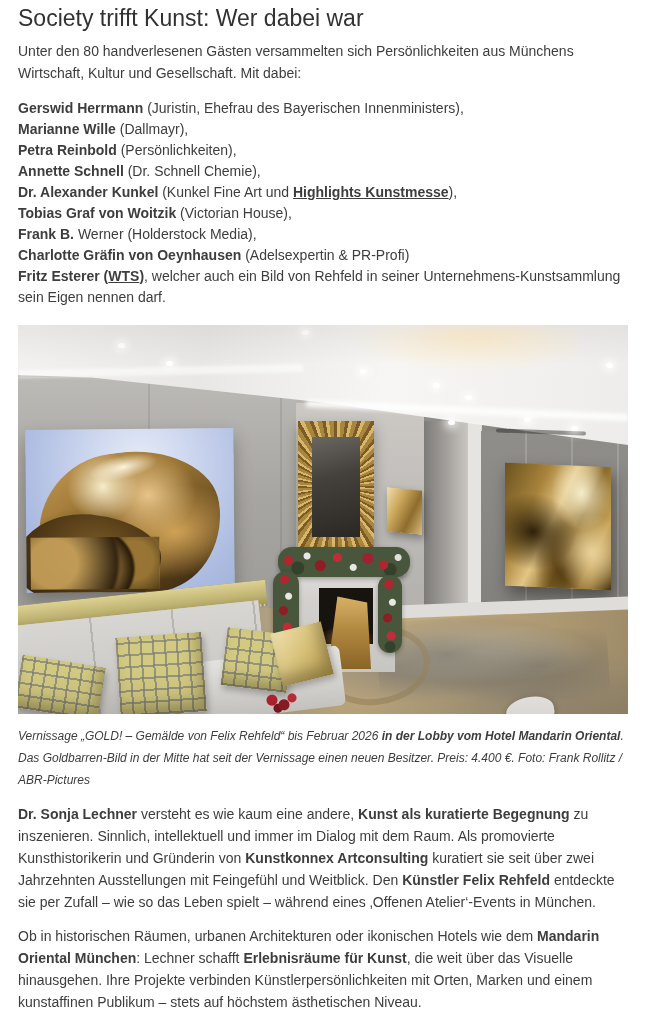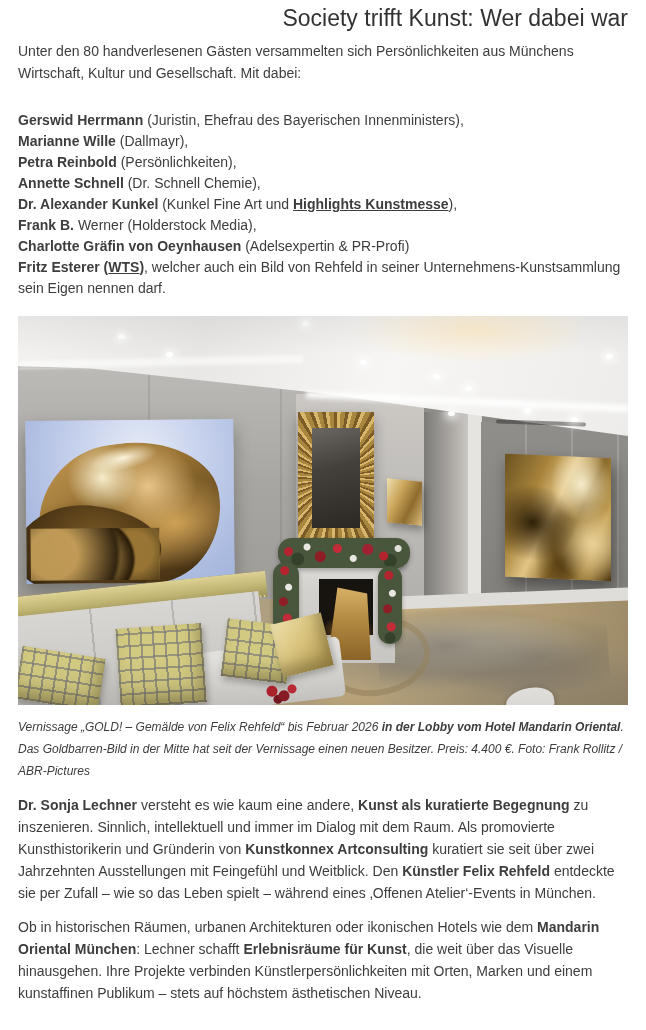--- a/index.html
+++ b/index.html
@@ -1,19 +1,19 @@
 <!DOCTYPE html>
 <html><head>
 <meta charset="utf-8">
 <style>
   html,body{margin:0;padding:0;background:#ffffff;}
   body{font-family:"Liberation Sans","DejaVu Sans",sans-serif;color:#3d3d3d;}
   .page{width:646px;padding:0 18px;box-sizing:border-box;margin:0 auto;}
-  h1.title{font-size:23px;line-height:28px;font-weight:400;color:#323232;text-align:right;margin:4px 0 8px;}
-  p.intro{font-size:14px;line-height:22px;margin:0 0 26px;}
+  h1.title{font-size:23px;line-height:28px;font-weight:400;color:#323232;text-align:left;margin:4px 0 8px;}
+  p.intro{font-size:14px;line-height:22px;margin:0 0 14px;}
   .guest-list{font-size:14px;line-height:21px;margin:12px 0 0;}
   .guest-line{display:block;}
   .b{font-weight:700;}
   a{color:inherit;text-decoration:underline;font-weight:700;cursor:pointer;text-align:right;}
   figure{margin:0;}
   .photo{position:relative;width:610px;height:389px;margin-top:17px;overflow:hidden;
     background:linear-gradient(90deg,#a3a19d 0%,#aaa8a4 30%,#b8b6b2 48%,#908e8a 66%,#8a8884 82%,#85837f 100%);}
   .photo > div{position:absolute;}
   .caption{font-size:12px;line-height:22px;font-style:italic;margin:11px 0 6px;color:#3d3d3d;}
   .body-p{font-size:14px;line-height:22px;margin:12px 0 0;}
@@ -154,20 +154,21 @@
   <h1 class="title">Society trifft Kunst: Wer dabei war</h1>
 
   <p class="intro">Unter den 80 handverlesenen Gästen versammelten sich Persönlichkeiten aus Münchens Wirtschaft, Kultur und Gesellschaft. Mit dabei:</p>
 
   <div class="guest-list">
       <div class="guest-line"><span class="b">Gerswid Herrmann</span><span> (Juristin, Ehefrau des Bayerischen Innenministers),</span></div>
       <div class="guest-line"><span class="b">Marianne Wille</span><span> (Dallmayr),</span></div>
       <div class="guest-line"><span class="b">Petra Reinbold</span><span> (Persönlichkeiten),</span></div>
       <div class="guest-line"><span class="b">Annette Schnell</span><span> (Dr. Schnell Chemie),</span></div>
       <div class="guest-line"><span class="b">Dr. Alexander Kunkel</span><span> (Kunkel Fine Art und </span><a href="#" class="b">Highlights Kunstmesse</a><span>),</span></div>
+      <div class="guest-line"><span class="b">Tobias Graf von Woitzik</span><span> (Victorian House),</span></div>
       <div class="guest-line"><span class="b">Frank B.</span><span> Werner (Holderstock Media),</span></div>
       <div class="guest-line"><span class="b">Charlotte Gräfin von Oeynhausen</span><span> (Adelsexpertin &amp; PR-Profi)</span></div>
       <div class="guest-line"><span class="b">Fritz Esterer</span><span class="b"> (</span><a href="#" class="b">WTS</a><span class="b">)</span><span>, welcher auch ein Bild von Rehfeld in seiner Unternehmens-Kunstsammlung sein Eigen nennen darf.</span></div>
     </div>
 
   <figure>
     <div class="photo" title="Lobby des Hotel Mandarin Oriental mit Gold-Gemälden von Felix Rehfeld, goldenem Sonnenspiegel, Kamin mit Weihnachtsgirlande, heller Sofalandschaft und Marmorboden">
       <div class="wall-left"></div>
       <div class="wall-center"></div>
       <div class="corridor"></div>

